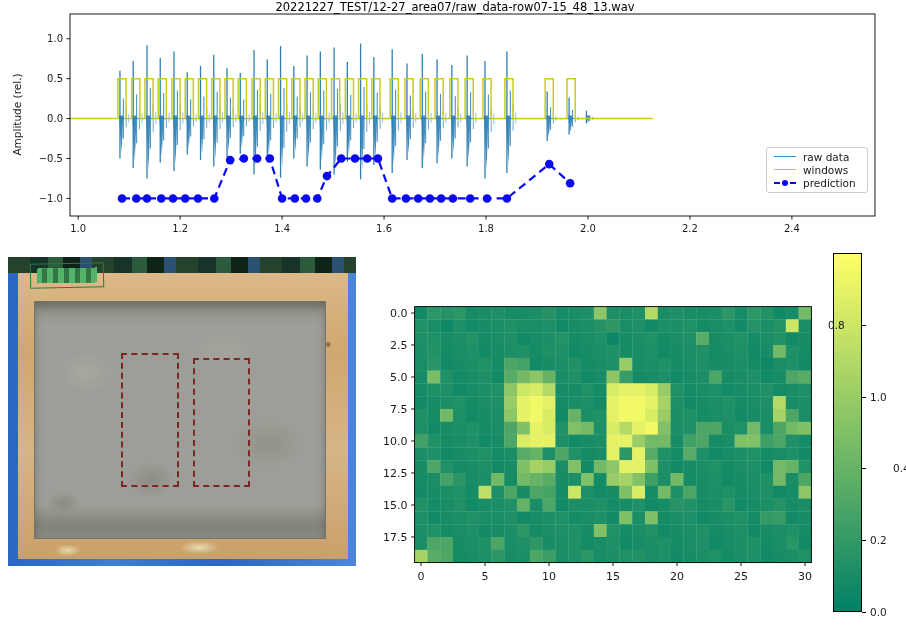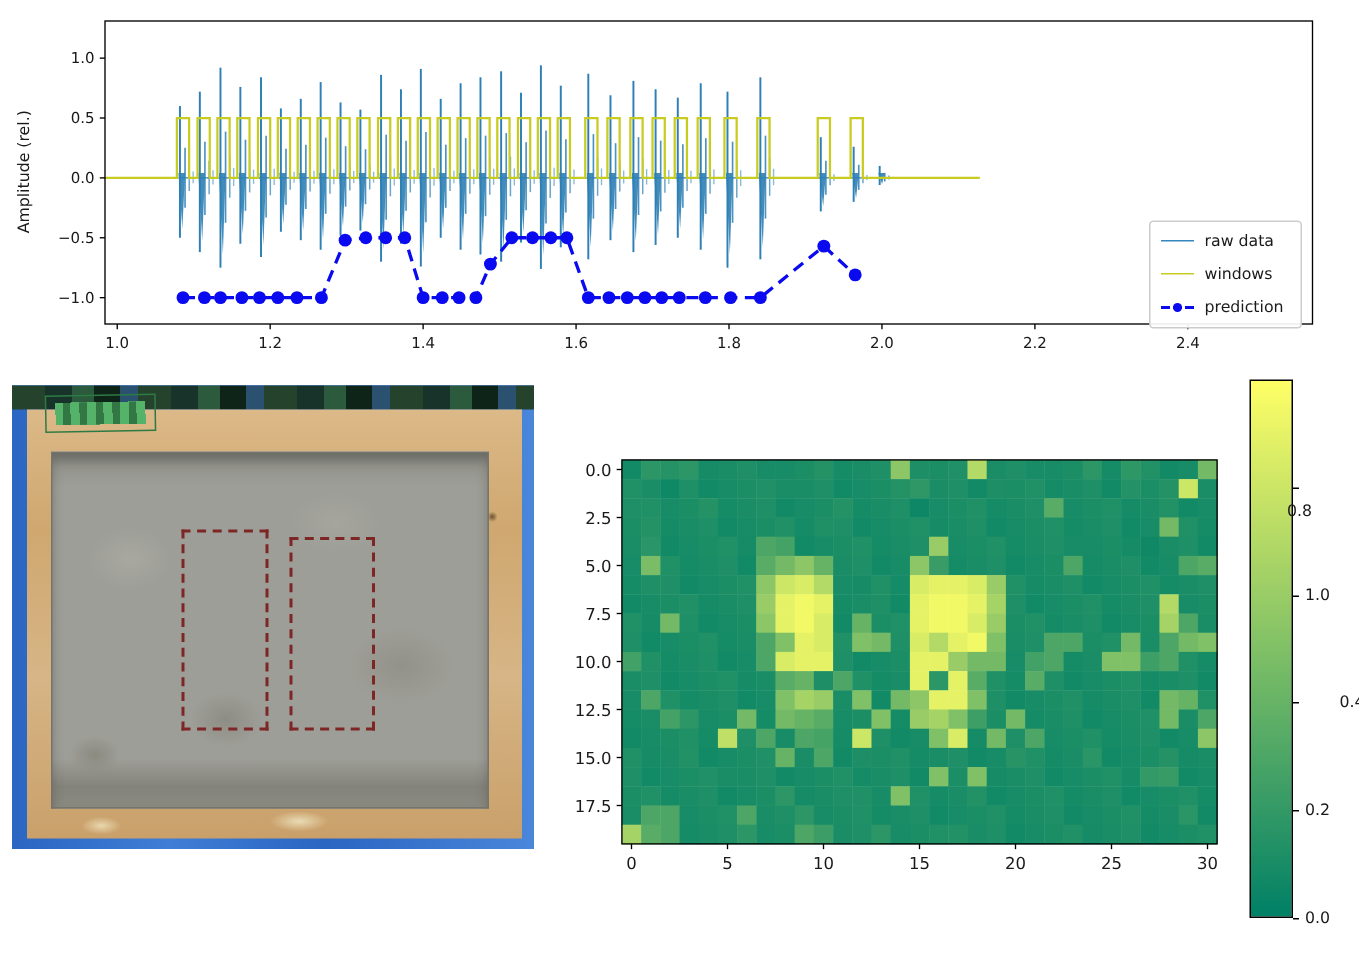--- a/index.html
+++ b/index.html
@@ -4,21 +4,21 @@
 <style>
   html,body{margin:0;padding:0;background:#fff;}
   #canvas{position:relative;width:906px;height:640px;background:#ffffff;overflow:hidden;
           font-family:"DejaVu Sans","Liberation Sans",sans-serif;color:#000;}
   #fig-svg{position:absolute;left:0;top:0;}
   svg text{font-family:"DejaVu Sans","Liberation Sans",sans-serif;fill:#1a1a1a;}
   .wf-title{position:absolute;left:190px;top:0px;width:530px;text-align:center;
             font-size:11.5px;color:#000;white-space:nowrap;}
   .wf-ylabel{position:absolute;left:-37px;top:107px;width:110px;height:15px;
              transform:rotate(-90deg);text-align:center;font-size:10.5px;color:#1a1a1a;}
-  .legend{position:absolute;left:766px;top:147px;width:102px;height:72px;
+  .legend{position:absolute;left:766px;top:147px;width:102px;height:46px;
           background:rgba(255,255,255,0.92);border:1px solid #cccccc;border-radius:3px;
           display:flex;flex-direction:column;justify-content:space-around;padding:2px 0 2px 7px;box-sizing:border-box;}
   .lrow{display:flex;align-items:center;height:18px;}
   .lsample{position:relative;width:22px;height:10px;margin-right:7px;flex:0 0 auto;}
   .lline{position:absolute;left:0;right:0;top:4px;border-top:1.8px solid #888;}
   .ldot{position:absolute;left:8px;top:1.5px;width:6px;height:6px;border-radius:50%;display:none;}
   .llabel{font-size:10.5px;color:#1a1a1a;white-space:nowrap;}
 
   
   .photo{position:absolute;left:8px;top:257px;width:348px;height:309px;background:#2e6ec9;}
@@ -927,20 +927,21 @@
       <line x1="411.1" y1="441" x2="414.6" y2="441" stroke="#000" stroke-width="0.9"></line>
       <text x="407.6" y="445" text-anchor="end" font-size="11">10.0</text>
       <line x1="411.1" y1="473" x2="414.6" y2="473" stroke="#000" stroke-width="0.9"></line>
       <text x="407.6" y="477" text-anchor="end" font-size="11">12.5</text>
       <line x1="411.1" y1="505" x2="414.6" y2="505" stroke="#000" stroke-width="0.9"></line>
       <text x="407.6" y="509" text-anchor="end" font-size="11">15.0</text>
       <line x1="411.1" y1="537" x2="414.6" y2="537" stroke="#000" stroke-width="0.9"></line>
       <text x="407.6" y="541" text-anchor="end" font-size="11">17.5</text>
     </svg>
 
+  <div class="wf-title">20221227_TEST/12-27_area07/raw_data-row07-15_48_13.wav</div>
   <div class="wf-ylabel">Amplitude (rel.)</div>
 
   <div class="legend">
     <div class="lrow">
       <span class="lsample">
           <span class="lline" style="border-top: 1.8px solid rgb(55, 135, 191);"></span>
         </span>
       <span class="llabel">raw data</span>
     </div>
     <div class="lrow">
@@ -972,16 +973,16 @@
   <div id="cb-ticks">
       <div class="cb-tick" style="left: 862px; top: 612px;"></div>
       <div class="cb-label" style="left: 870px; top: 612px;">0.0</div>
       <div class="cb-tick" style="left: 862px; top: 540.2px;"></div>
       <div class="cb-label" style="left: 870px; top: 540.2px;">0.2</div>
       <div class="cb-tick" style="left: 862px; top: 468.4px;"></div>
       <div class="cb-label" style="left: 870px; top: 468.4px; margin-left: 23px;">0.4</div>
       <div class="cb-tick" style="left: 862px; top: 396.6px;"></div>
       <div class="cb-label" style="left: 870px; top: 396.6px;">1.0</div>
       <div class="cb-tick" style="left: 862px; top: 324.8px;"></div>
-      <div class="cb-label" style="left: 858px; top: 324.8px; margin-top: 16px;">0.8</div>
+      <div class="cb-label" style="left: 828px; top: 324.8px;">0.8</div>
     </div>
 
 </div>
 
 </body></html>

